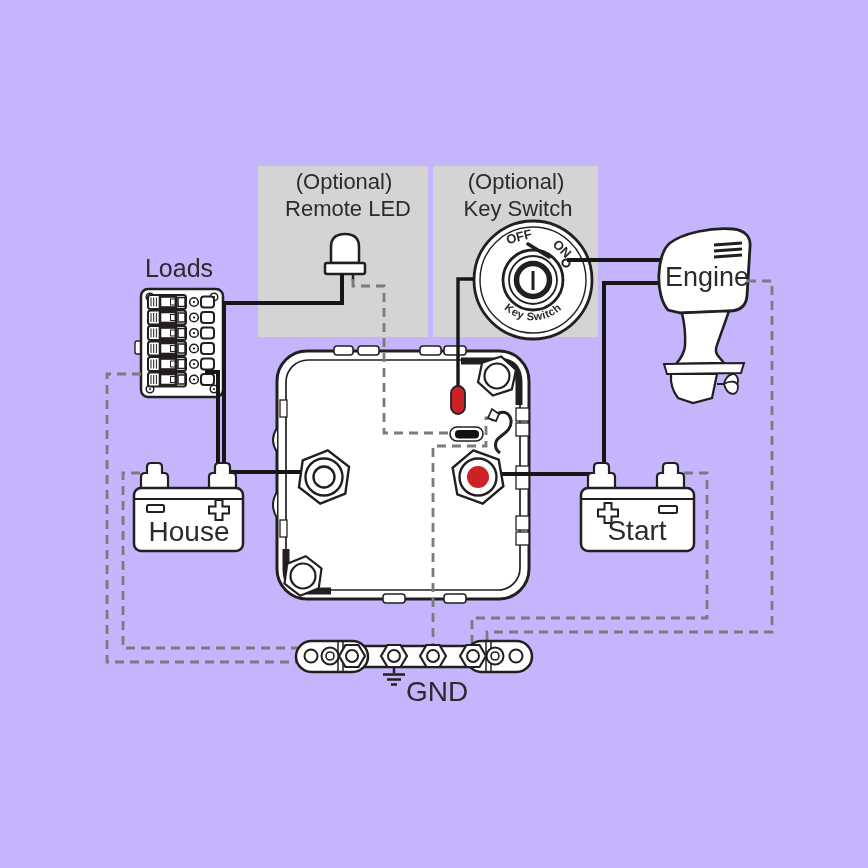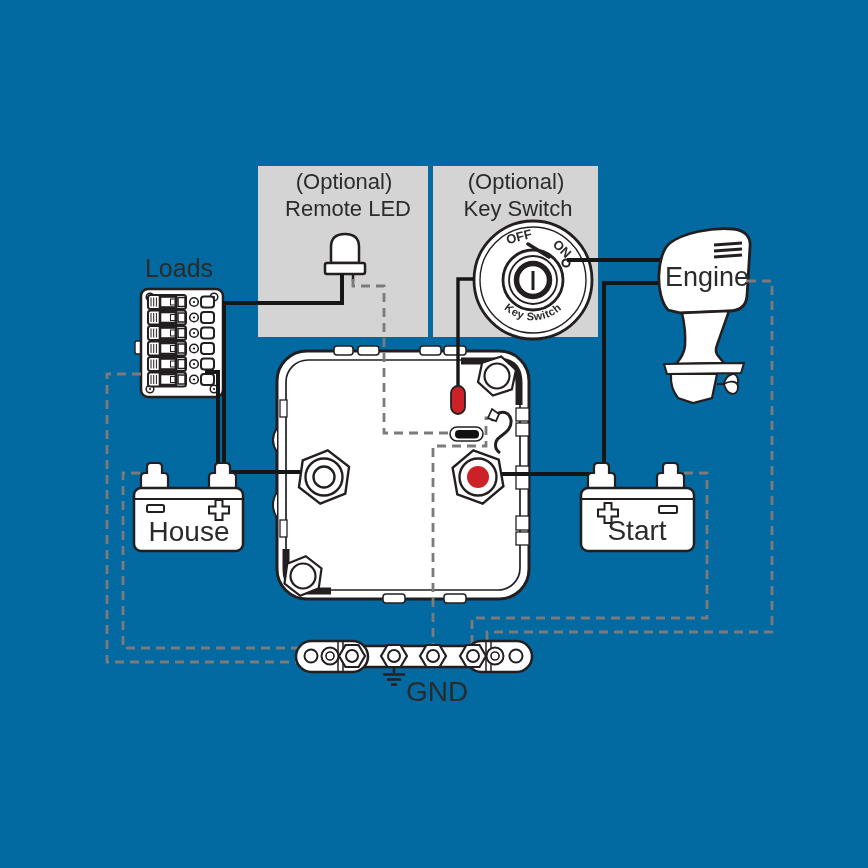--- a/index.html
+++ b/index.html
@@ -1,16 +1,16 @@
 <!DOCTYPE html>
 <html><head>
 <meta charset="utf-8">
 <style>
   html,body{margin:0;padding:0;background:#ffffff;}
-  .stage{width:868px;height:868px;position:relative;background:#0369a1;overflow:hidden;}
+  .stage{width:868px;height:868px;position:relative;background:#c4b5fd;overflow:hidden;}
   svg{display:block;}
   .ln{fill:none;stroke:#231f20;}
   .fw{fill:#ffffff;stroke:#231f20;}
   .blk{fill:#111111;stroke:none;}
   .wire{fill:none;stroke:#161616;stroke-width:4;}
   .wire35{fill:none;stroke:#161616;stroke-width:3.4;}
   .dash{fill:none;stroke:#7b7b7b;stroke-width:2.8;stroke-dasharray:9 6;}
   .txt{font-family:"Liberation Sans",sans-serif;fill:#2b2b2b;}
   .t-box{font-size:22px;}
   .t-loads{font-size:25px;}

